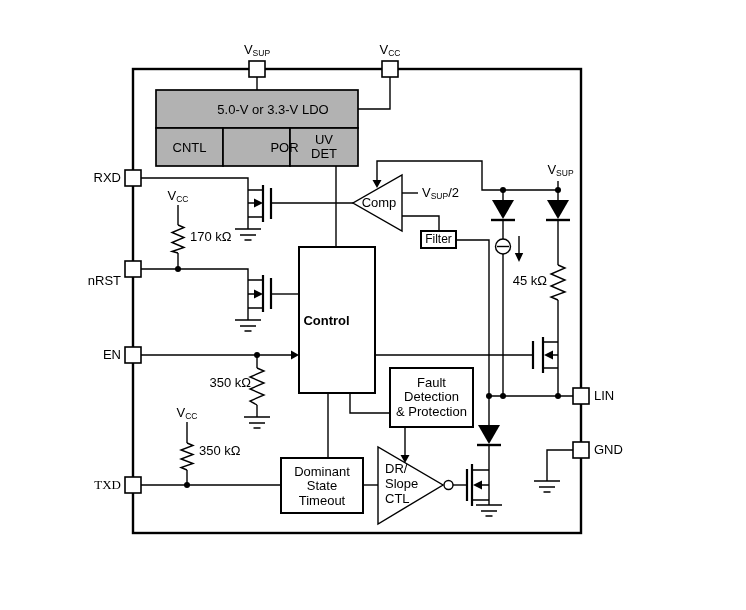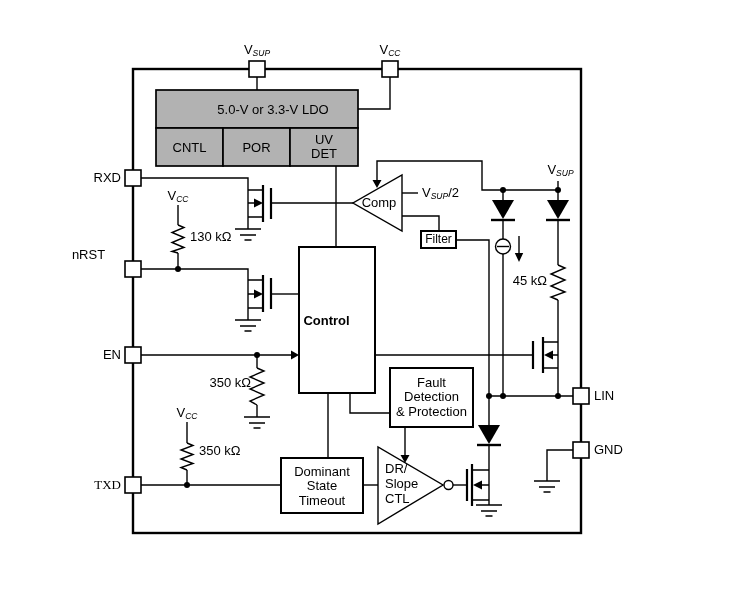--- a/index.html
+++ b/index.html
@@ -18,21 +18,21 @@
   .w{stroke:var(--line);stroke-width:1.4;fill:none;}
   .bar{stroke:var(--line);stroke-width:2.2;fill:none;}
   .chip{stroke:var(--line);stroke-width:2.4;fill:none;}
   .box{stroke:var(--line);stroke-width:2;fill:#ffffff;}
   .gray{stroke:var(--line);stroke-width:1.7;fill:var(--block_fill);}
   .pinbox{stroke:var(--line);stroke-width:1.6;fill:#ffffff;}
   .solid{fill:var(--line);stroke:none;}
   .dot{fill:var(--line);stroke:none;}
   .cath{stroke:var(--line);stroke-width:2.4;fill:none;}
   .lbl{position:absolute;font-size:13px;line-height:14px;white-space:nowrap;}
-  .lbl sub{font-size:8.5px;vertical-align:-2px;font-style:italic;}
+  .lbl sub{font-size:8.5px;vertical-align:-2px;}
   .cen{text-align:center;}
   .rt{text-align:right;}
   .blktxt{position:absolute;display:flex;align-items:center;justify-content:center;
           font-size:13px;line-height:15px;text-align:center;}
   .multi{display:block;}
   .multi div{line-height:14.5px;text-align:center;}
 </style>
 </head>
 <body>
 
@@ -203,41 +203,41 @@
     <rect x="125" y="477" width="16" height="16" class="pinbox"></rect>
     <rect x="573" y="388" width="16" height="16" class="pinbox"></rect>
     <rect x="573" y="442" width="16" height="16" class="pinbox"></rect>
   </g>
 </svg>
 
 <div class="lbl cen" style="left:227px;top:43px;width:60px;"><span>V</span><sub>SUP</sub></div>
 <div class="lbl cen" style="left:360px;top:43px;width:60px;"><span>V</span><sub>CC</sub></div>
 
 <div class="lbl rt" style="left:56px;top:171px;width:65px;">RXD</div>
-<div class="lbl rt" style="left:56px;top:248px;width:65px;text-align:center;">nRST</div>
+<div class="lbl rt" style="left:56px;top:274px;width:65px;">nRST</div>
 <div class="lbl rt" style="left:56px;top:348px;width:65px;">EN</div>
 <div class="lbl rt" style="left:56px;top:478px;width:65px;font-family:Liberation Serif, serif;">TXD</div>
 
 <div class="lbl" style="left:594px;top:389px;">LIN</div>
 <div class="lbl" style="left:594px;top:443px;">GND</div>
 
 <div class="lbl cen" style="left:533px;top:163px;width:55px;"><span>V</span><sub>SUP</sub></div>
 <div class="lbl" style="left:422px;top:186px;"><span>V</span><sub>SUP</sub><span>/2</span></div>
 
 <div class="lbl cen" style="left:148px;top:189px;width:60px;"><span>V</span><sub>CC</sub></div>
 <div class="lbl cen" style="left:157px;top:406px;width:60px;"><span>V</span><sub>CC</sub></div>
 
-<div class="lbl" style="left:190px;top:230px;">130 kΩ</div>
+<div class="lbl" style="left:190px;top:230px;">170 kΩ</div>
 <div class="lbl rt" style="left:195px;top:376px;width:56px;">350 kΩ</div>
 <div class="lbl" style="left:199px;top:444px;">350 kΩ</div>
 <div class="lbl rt" style="left:494px;top:274px;width:53px;">45 kΩ</div>
 
 <div class="blktxt" style="left:156px;top:90px;width:234px;height:38px;border-radius:10px;">5.0-V or 3.3-V LDO</div>
 <div class="blktxt" style="left:156px;top:128px;width:67px;height:38px;">CNTL</div>
-<div class="blktxt" style="left:223px;top:128px;width:67px;height:38px;">POR</div>
+<div class="blktxt" style="left:223px;top:128px;width:67px;height:38px;padding-left:28px;">POR</div>
 <div class="blktxt" style="left:290px;top:128px;width:68px;height:38px;">
   <span class="multi">
       <div>UV</div>
       <div>DET</div>
     </span>
 </div>
 <div class="blktxt" style="left:298px;top:247px;width:57px;height:146px;font-weight:bold;">Control</div>
 <div class="blktxt" style="left:390px;top:368px;width:83px;height:59px;border-radius:15px;">
   <span class="multi">
       <div>Fault</div>

